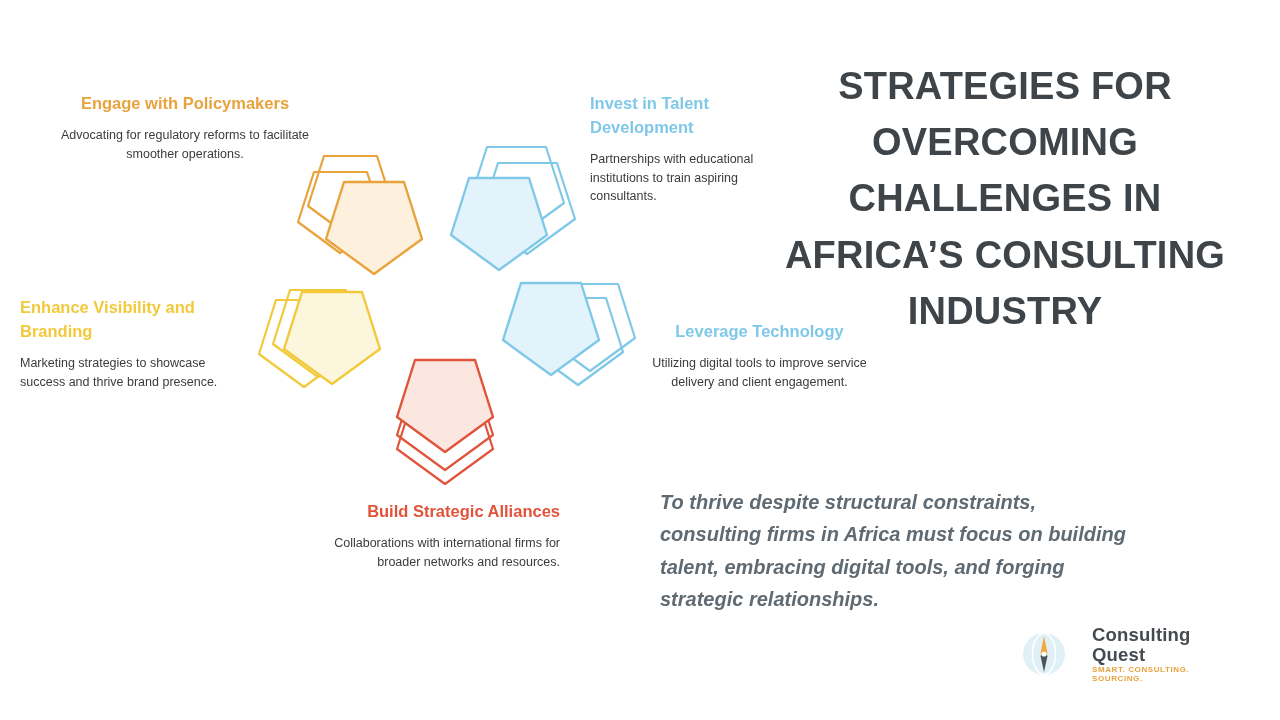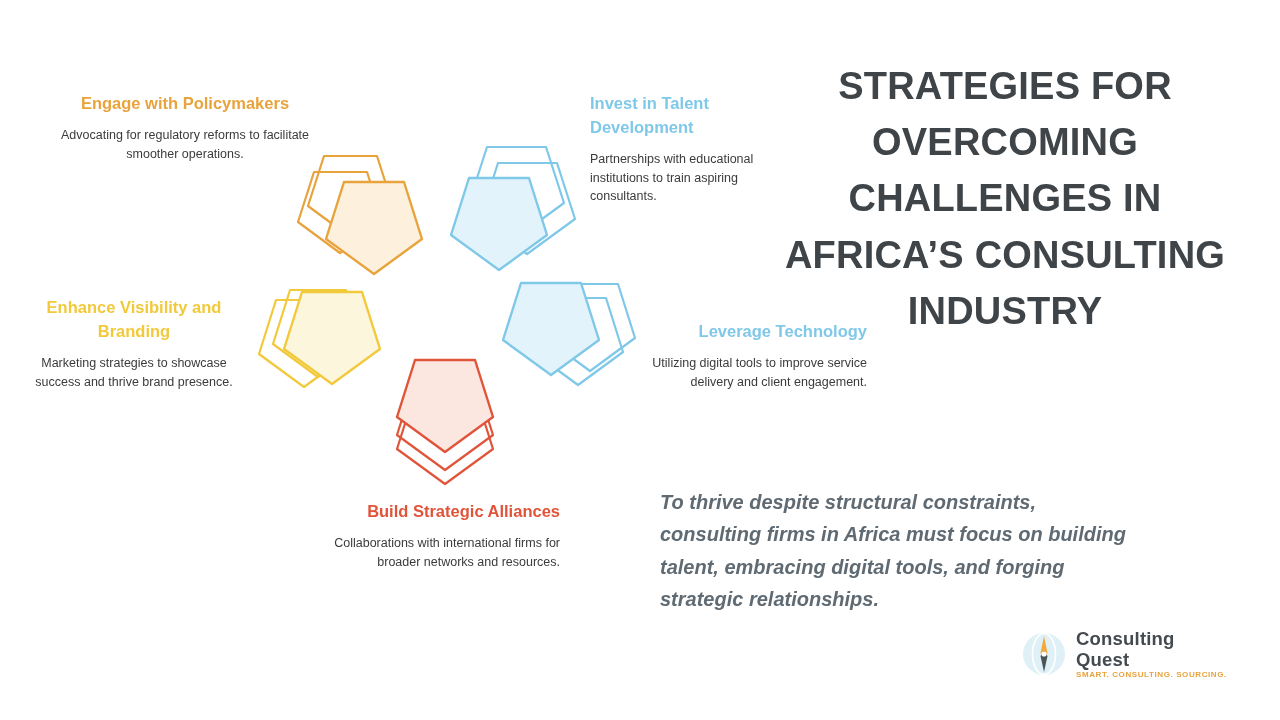--- a/index.html
+++ b/index.html
@@ -72,28 +72,27 @@
     left: 590px;
     top: 92px;
     width: 200px;
     text-align: left;
   }
   
   #label-visibility {
     left: 20px;
     top: 296px;
     width: 228px;
-    text-align: center;
   }
   
   #label-technology {
     left: 652px;
     top: 320px;
     width: 215px;
-    text-align: right;
+    text-align: center;
   }
   
   #label-alliances {
     left: 330px;
     top: 500px;
     width: 230px;
     text-align: right;
   }
 
   
@@ -111,21 +110,21 @@
 
   
   .logo {
     position: absolute;
     left: 1022px;
     top: 628px;
     width: 210px;
     height: 52px;
     display: flex;
     align-items: center;
-    gap: 10px;
+    gap: 26px;
   }
   .logo-mark {
     width: 44px;
     height: 44px;
     flex: 0 0 44px;
   }
   .logo-text {
     display: flex;
     flex-direction: column;
     justify-content: center;

